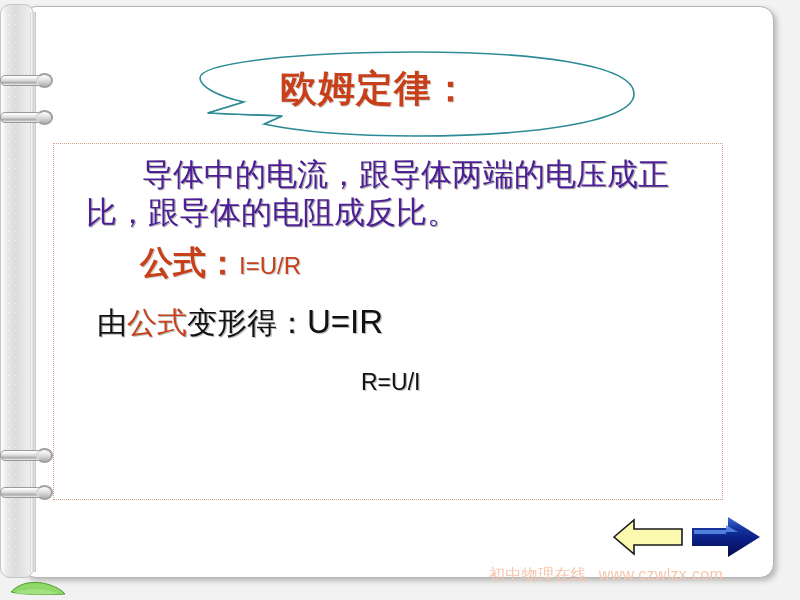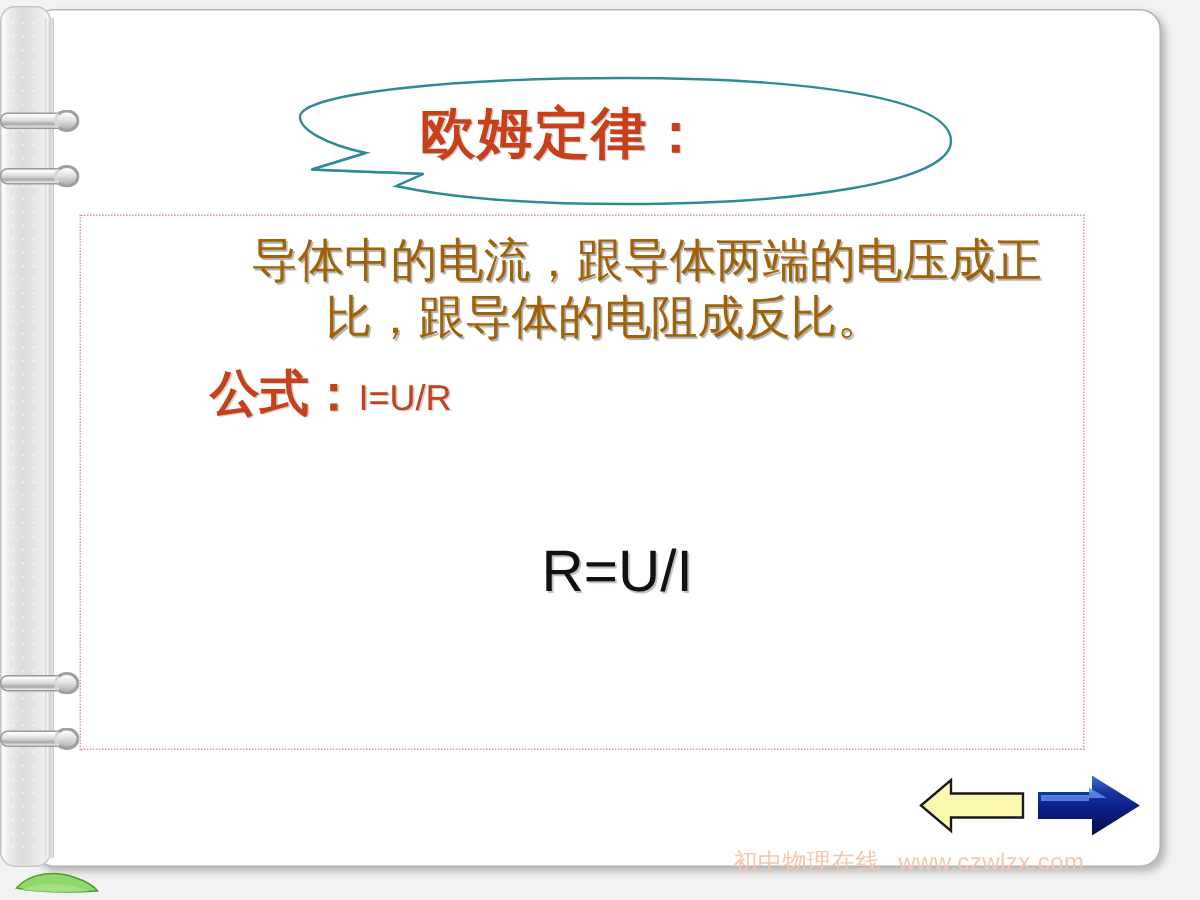--- a/index.html
+++ b/index.html
@@ -138,24 +138,24 @@
 
   
   .body-text {
     position: absolute;
     left: 86px;
     top: 155px;
     width: 634px;
     font-family: "DejaVu Serif", serif;
     font-size: 31px;
     line-height: 38px;
-    color: #a16207;
+    color: #4c1d95;
     text-shadow: 1.2px 1.2px 0.6px rgba(150,150,150,0.75);
     text-indent: 56px;
-    text-align: center;
+    text-align: left;
   }
 
   .formula-line1 {
     position: absolute;
     left: 140px;
     top: 243px;
     font-size: 33px;
     line-height: 40px;
     color: #c8401a;
     white-space: nowrap;
@@ -192,21 +192,21 @@
     font-family: "Liberation Sans", sans-serif;
     font-size: 33px;
     color: #111111;
   }
 
   .formula-line3 {
     position: absolute;
     left: 361px;
     top: 362px;
     font-family: "Liberation Sans", sans-serif;
-    font-size: 39px;
+    font-size: 23px;
     line-height: 40px;
     color: #111111;
     white-space: nowrap;
     text-shadow: 1.2px 1.2px 0.6px rgba(160,160,160,0.7);
   }
 
   
   .arrow-prev {
     position: absolute;
     left: 612px;
@@ -295,20 +295,23 @@
   </div>
 
   <div class="bubble-title">欧姆定律：</div>
 
   <div class="body-text">导体中的电流，跟导体两端的电压成正比，跟导体的电阻成反比。</div>
 
   <div class="formula-line1">
     <span class="cn">公式：</span><span class="lat">I=U/R</span>
   </div>
 
+  <div class="formula-line2">
+    <span class="cn">由</span><span class="cn-hl">公式</span><span class="cn">变形得：</span><span class="lat">U=IR</span>
+  </div>
 
   <div class="formula-line3">R=U/I</div>
 
   <div class="arrow-prev">
     <svg width="72" height="42" viewBox="0 0 72 42">
       <path d="M 2 21 L 22 4 L 22 13 L 70 13 L 70 29 L 22 29 L 22 38 Z" fill="#fbf8b0" stroke="#1a1a1a" stroke-width="1.6" stroke-linejoin="miter"></path>
     </svg>
   </div>
 
   <div class="arrow-next">

